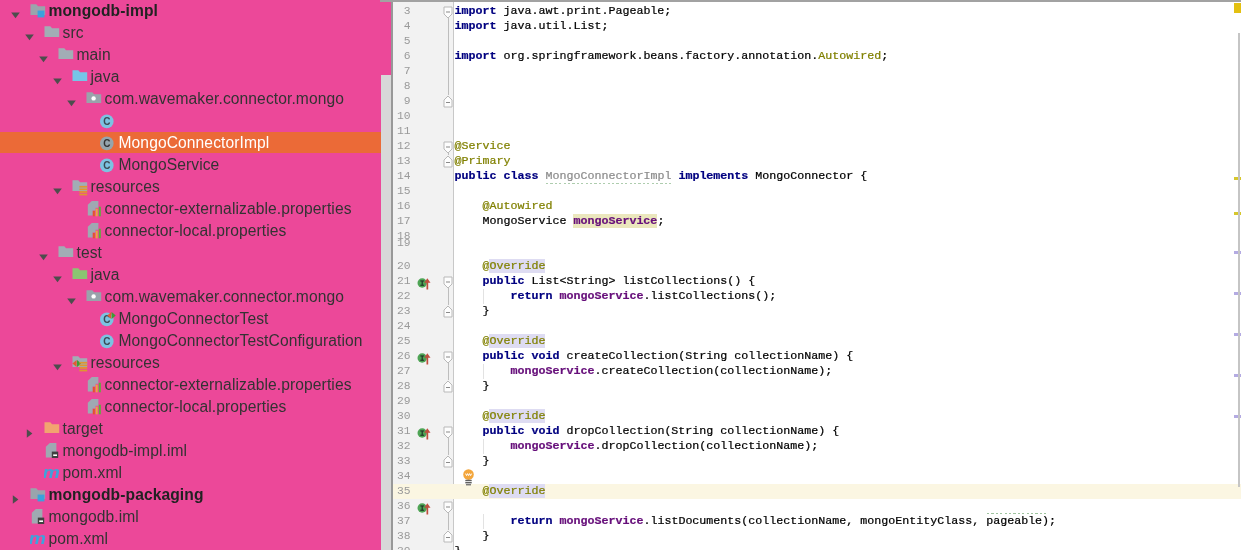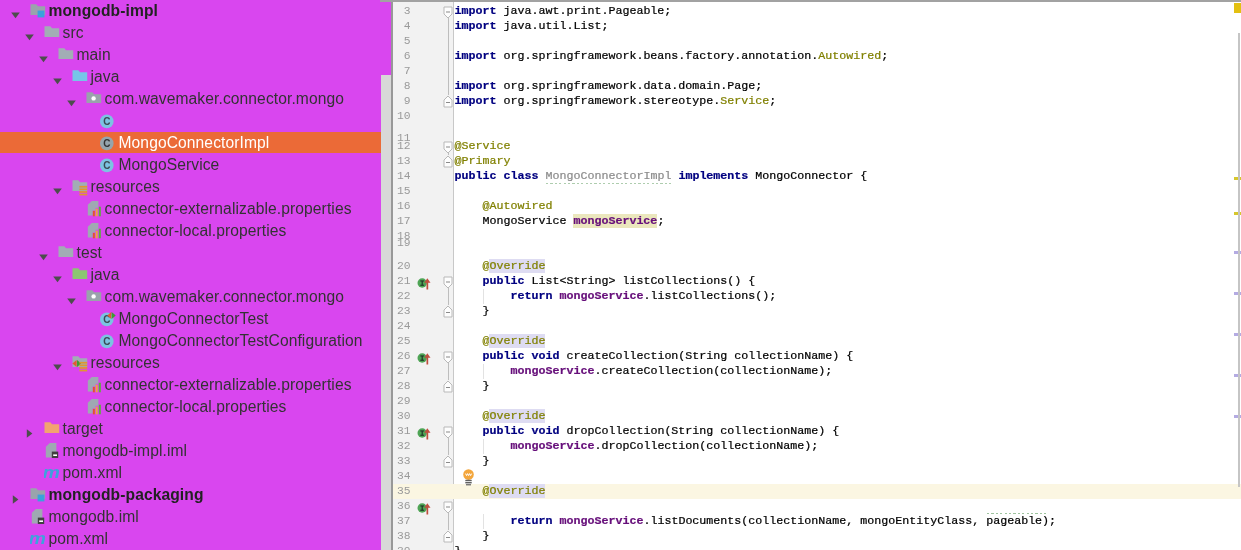--- a/index.html
+++ b/index.html
@@ -1,16 +1,16 @@
 <!DOCTYPE html>
 <html><head><meta charset="utf-8"><style>
 * { margin:0; padding:0; box-sizing:border-box; }
 html,body { width:1241px; height:550px; overflow:hidden; background:#fff; }
 .abs { position:absolute; }
-#tree { position:absolute; left:0; top:0; width:392px; height:550px; background:#d946ef;
+#tree { position:absolute; left:0; top:0; width:392px; height:550px; background:#ec4899;
   font-family:"Liberation Sans",sans-serif; font-size:15.6px; letter-spacing:0.1px; color:#333; }
 .ti { position:absolute; }
 .tt { position:absolute; line-height:22px; white-space:nowrap; }
 .tt.b { font-weight:bold; color:#222; }
 .tt.w { color:#fff; }
 .selrow { position:absolute; left:0; width:381px; height:21px; background:#eb6a37; }
 #treesb { position:absolute; left:381px; top:75px; width:10px; height:475px; background:#d8d8d8; }
 #split { position:absolute; left:391px; top:0; width:1.5px; height:550px; background:#989898; }
 #gutter { position:absolute; left:392.5px; top:0; width:61.5px; height:550px; background:#f2f2f2; border-right:1px solid #c8c8c8; }
 .ln { position:absolute; left:0; width:17.5px; height:15px; text-align:right;
@@ -209,21 +209,21 @@
 <div id="gutter"></div>
 <div id="hline"></div>
 <div class="ln" style="top:4px">3</div>
 <div class="ln" style="top:19px">4</div>
 <div class="ln" style="top:34px">5</div>
 <div class="ln" style="top:49px">6</div>
 <div class="ln" style="top:64px">7</div>
 <div class="ln" style="top:79px">8</div>
 <div class="ln" style="top:94px">9</div>
 <div class="ln" style="top:109px">10</div>
-<div class="ln" style="top:131px">11</div>
+<div class="ln" style="top:124px">11</div>
 <div class="ln" style="top:139px">12</div>
 <div class="ln" style="top:154px">13</div>
 <div class="ln" style="top:169px">14</div>
 <div class="ln" style="top:184px">15</div>
 <div class="ln" style="top:199px">16</div>
 <div class="ln" style="top:214px">17</div>
 <div class="ln" style="top:229px">18</div>
 <div class="ln" style="top:236px">19</div>
 <div class="ln" style="top:259px">20</div>
 <div class="ln" style="top:274px">21</div>
@@ -339,22 +339,20 @@
 <rect x="3" y="15.1" width="5" height="1.3" fill="#6e6e6e"></rect>
 </svg>
 <div id="editor">
 <div class="abs" style="left:29px;top:289px;width:1px;height:15px;background:#e2e2e2"></div>
 <div class="abs" style="left:29px;top:364px;width:1px;height:15px;background:#e2e2e2"></div>
 <div class="abs" style="left:29px;top:439px;width:1px;height:15px;background:#e2e2e2"></div>
 <div class="abs" style="left:29px;top:514px;width:1px;height:15px;background:#e2e2e2"></div>
 <div class="cl" style="top:4px"><b class="k">import</b> java.awt.print.Pageable;</div>
 <div class="cl" style="top:19px"><b class="k">import</b> java.util.List;</div>
 <div class="cl" style="top:49px"><b class="k">import</b> org.springframework.beans.factory.annotation.<span class="a">Autowired</span>;</div>
-<div class="cl" style="top:79px"><b class="k">import</b> org.springframework.data.domain.Page;</div>
-<div class="cl" style="top:94px"><b class="k">import</b> org.springframework.stereotype.<span class="a">Service</span>;</div>
 <div class="cl" style="top:139px"><span class="a">@Service</span></div>
 <div class="cl" style="top:154px"><span class="a">@Primary</span></div>
 <div class="cl" style="top:169px"><b class="k">public</b> <b class="k">class</b> <span class="g">MongoConnectorImpl</span> <b class="k">implements</b> MongoConnector {</div>
 <div class="cl" style="top:199px">    <span class="a">@Autowired</span></div>
 <div class="cl" style="top:214px">    MongoService <b class="f tan">mongoService</b>;</div>
 <div class="cl" style="top:259px">    <span class="a">@</span><span class="a lav">Override</span></div>
 <div class="cl" style="top:274px">    <b class="k">public</b> List&lt;String&gt; listCollections() {</div>
 <div class="cl" style="top:289px">        <b class="k">return</b> <b class="f">mongoService</b>.listCollections();</div>
 <div class="cl" style="top:304px">    }</div>
 <div class="cl" style="top:334px">    <span class="a">@</span><span class="a lav">Override</span></div>

